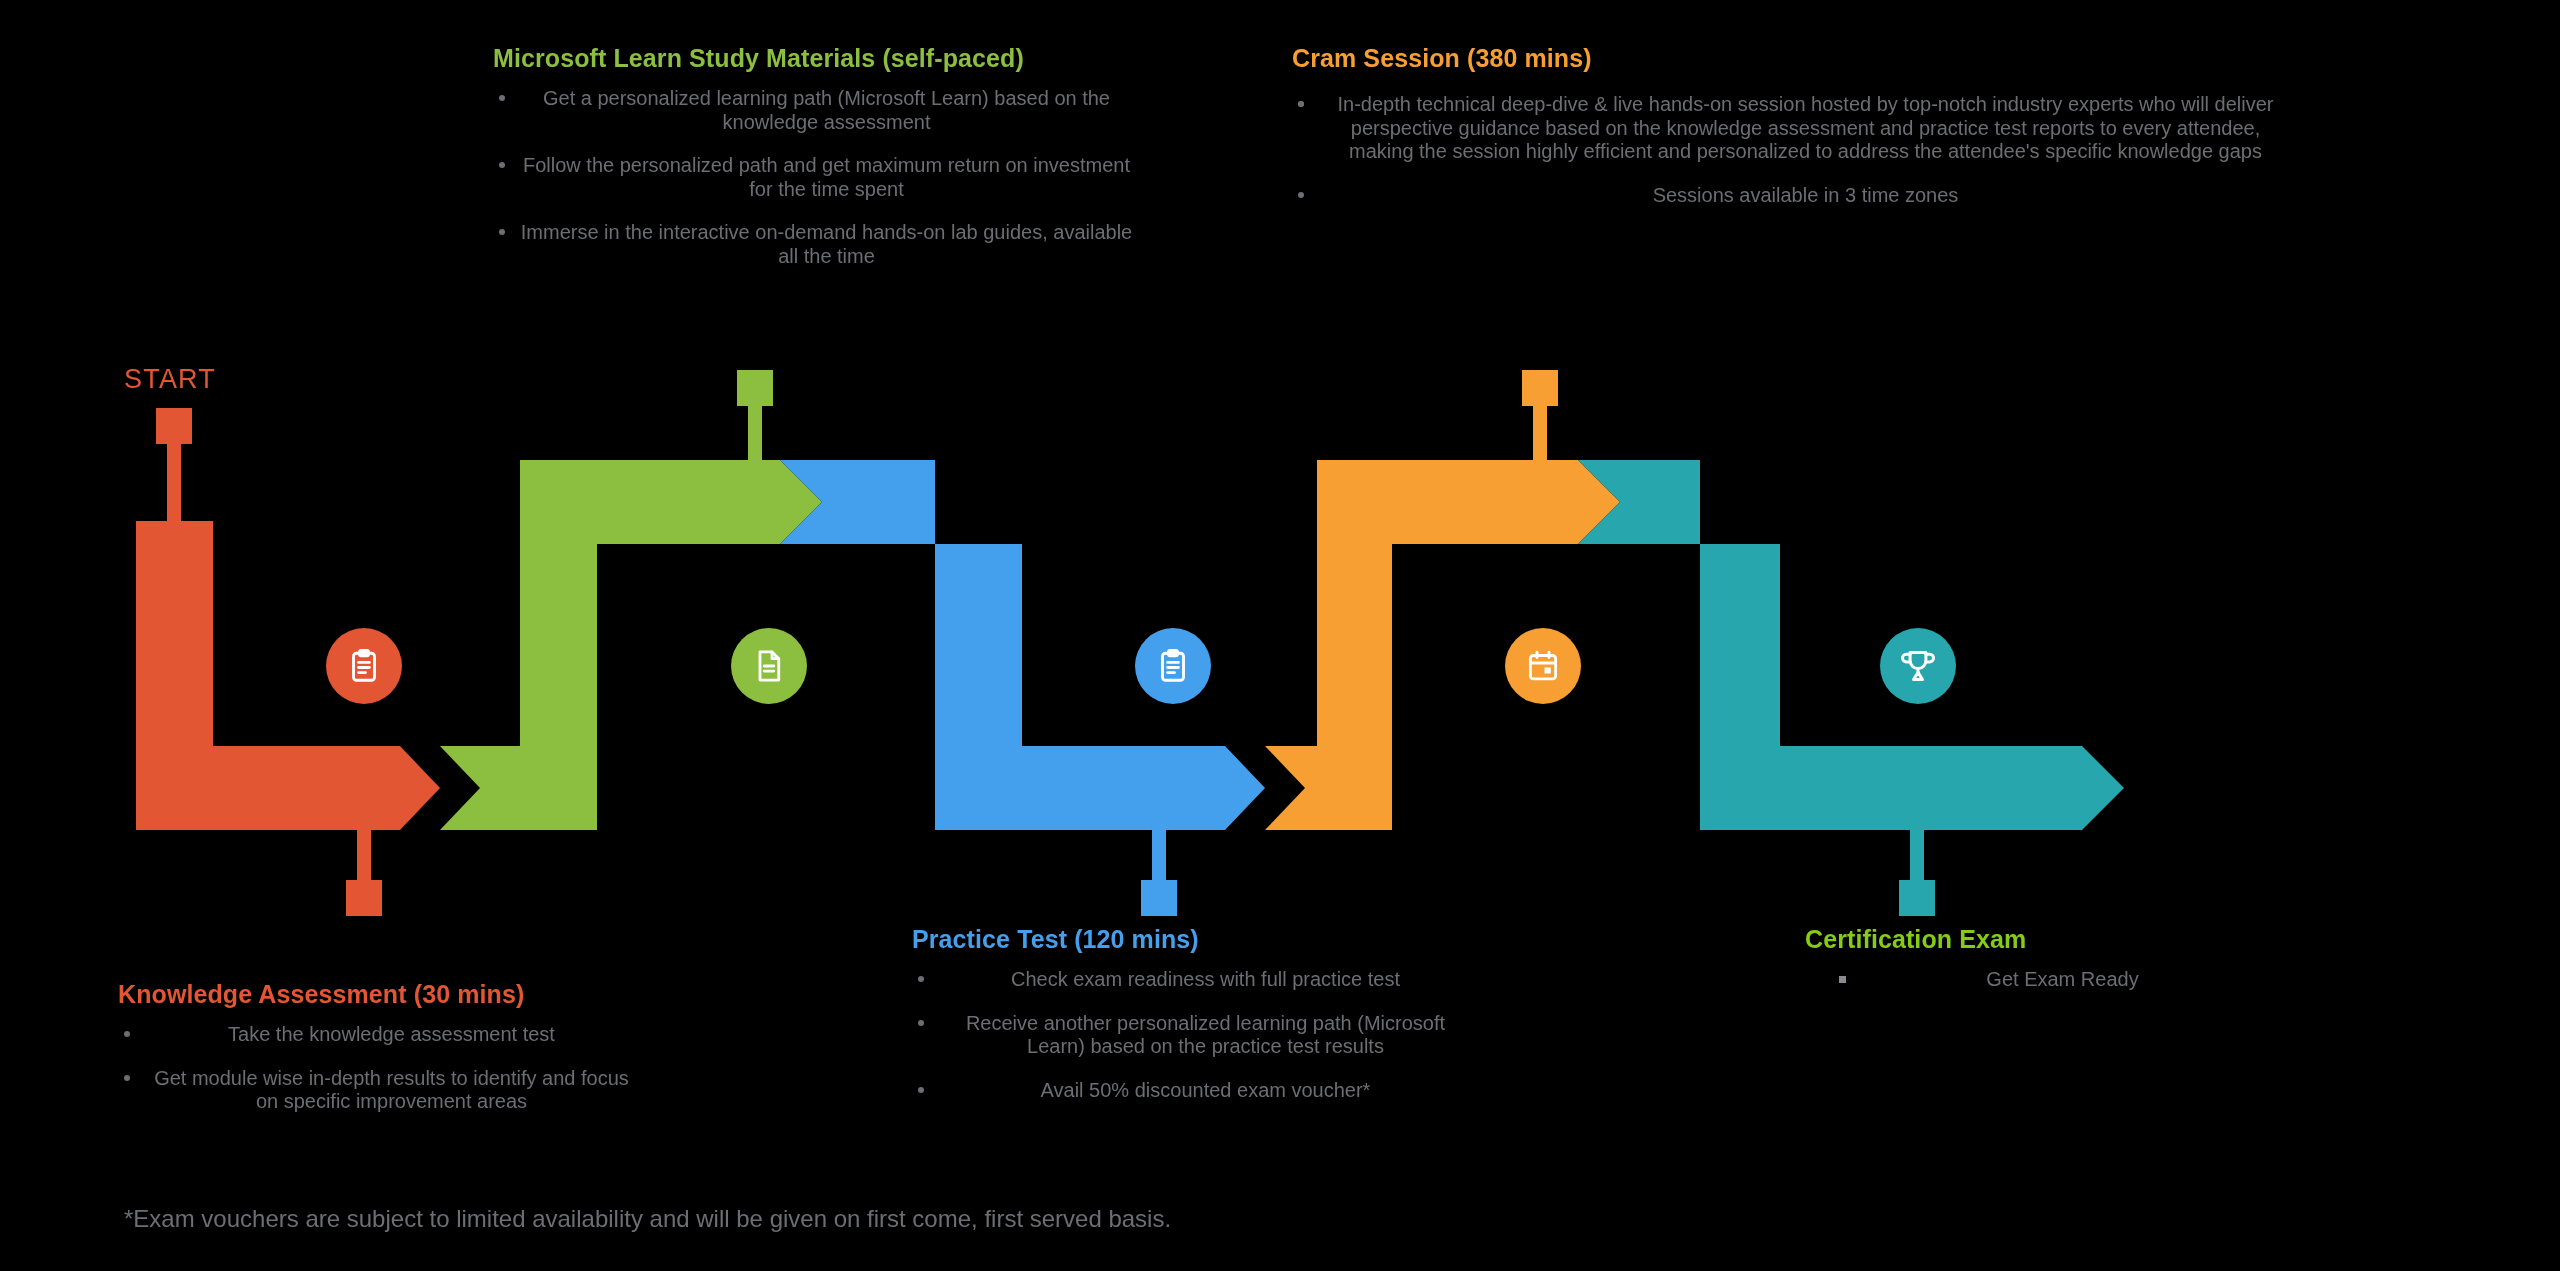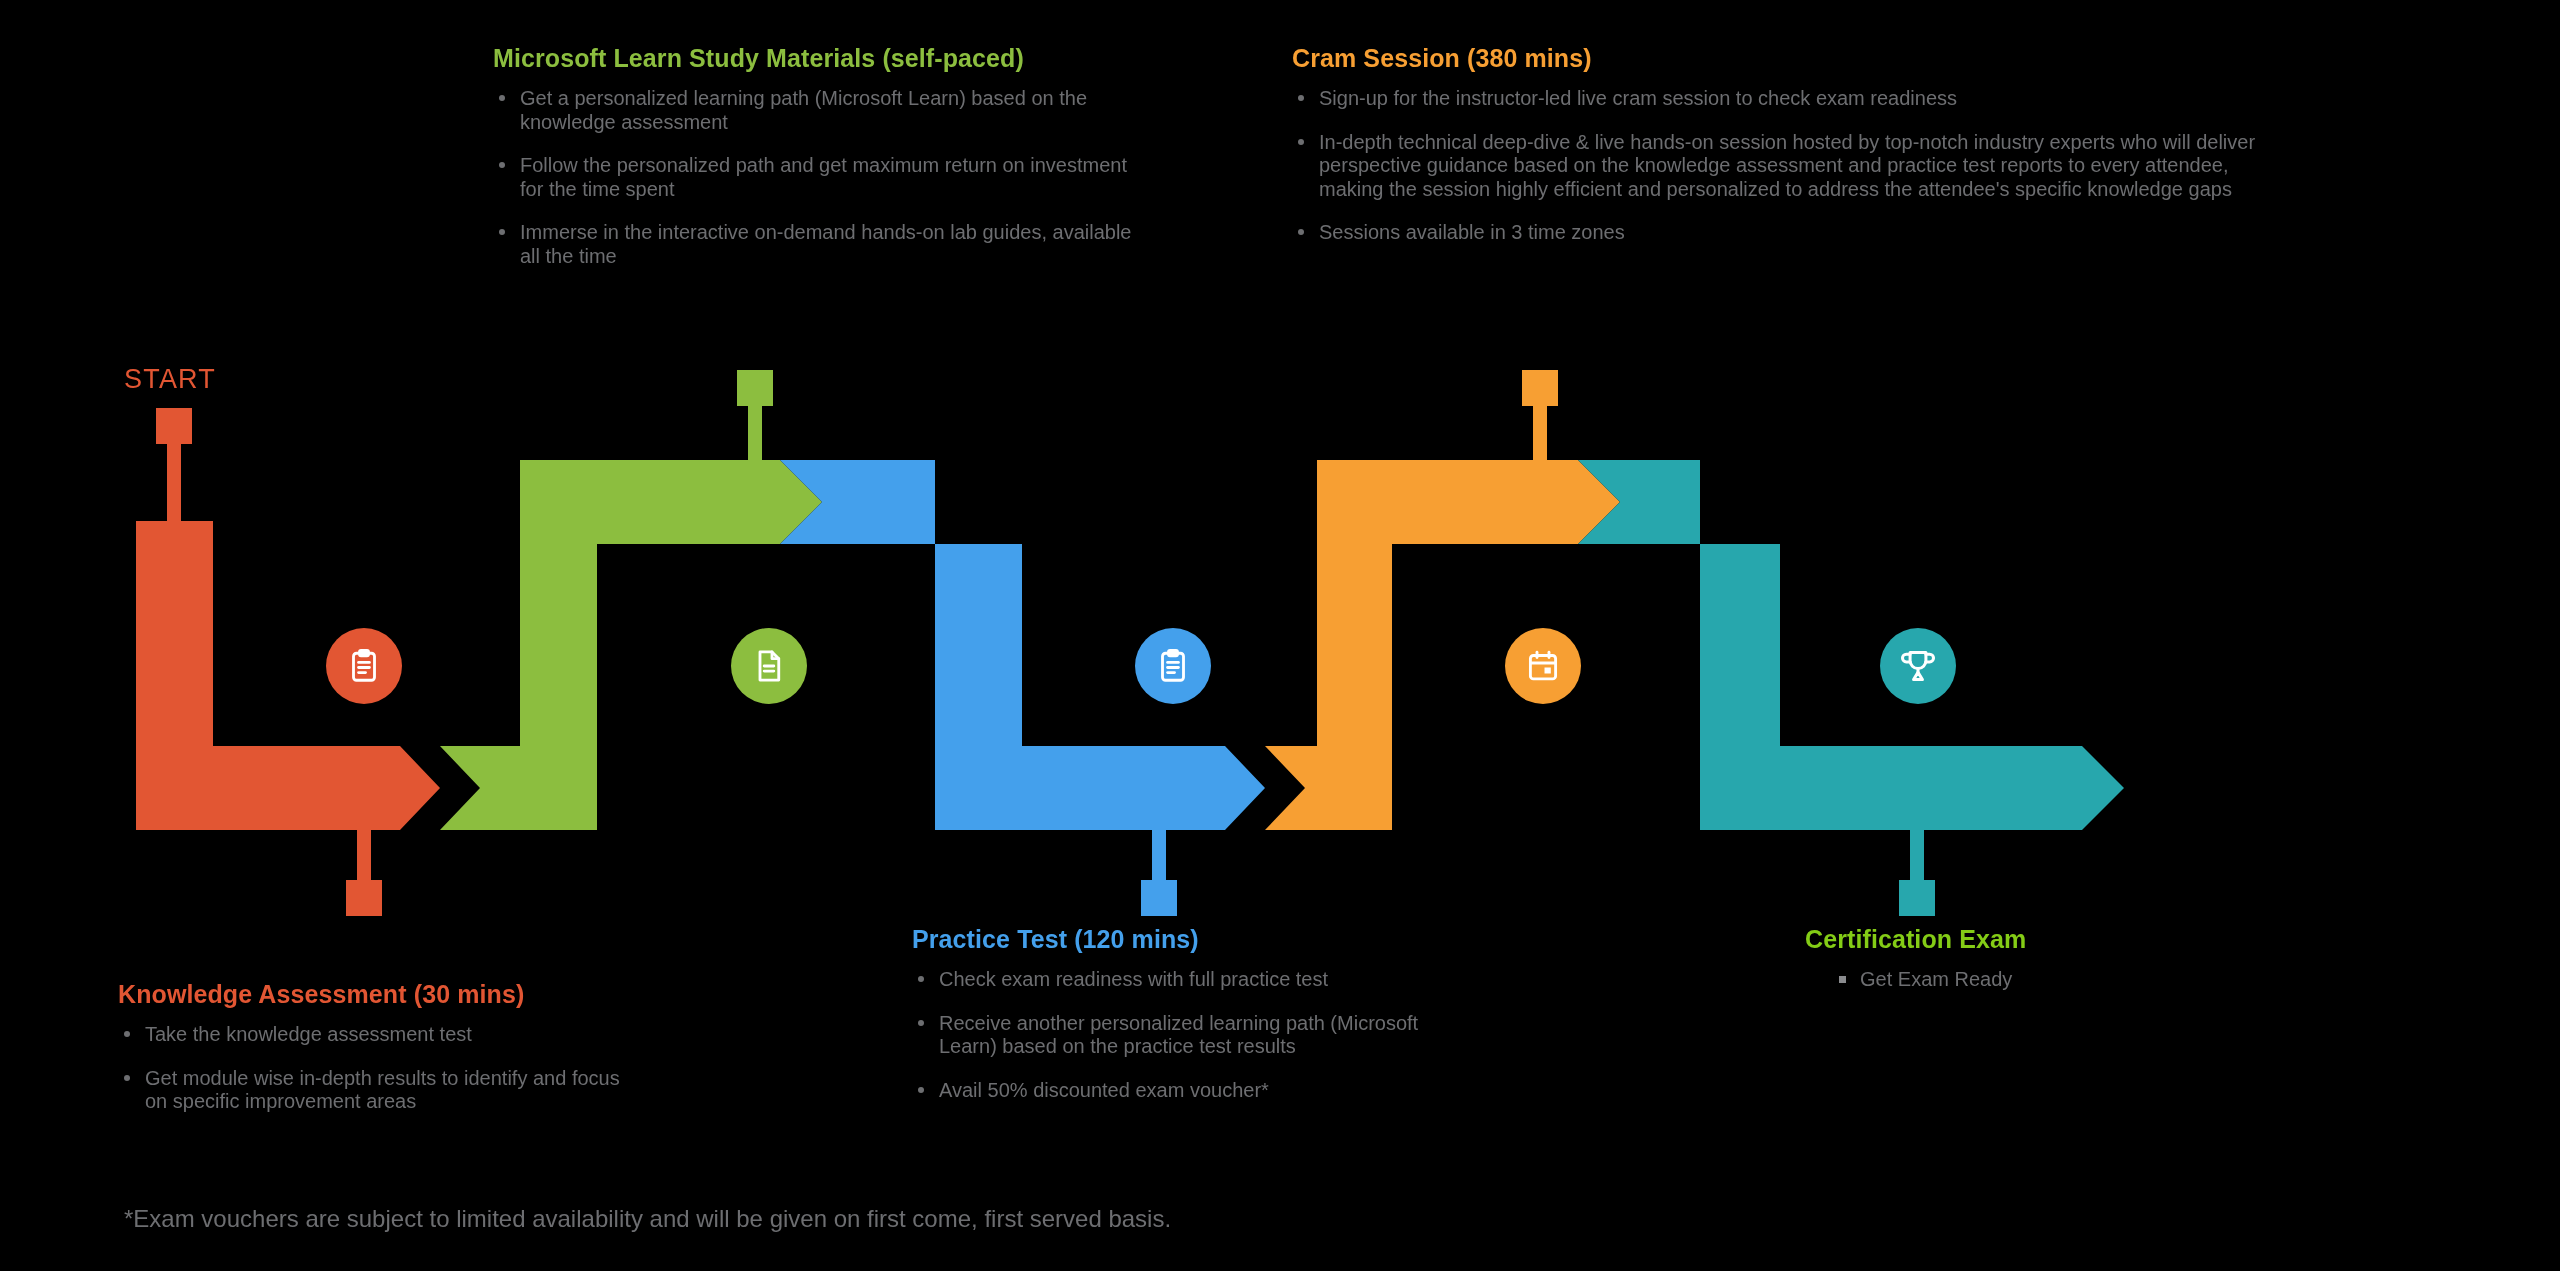--- a/index.html
+++ b/index.html
@@ -59,20 +59,21 @@
     margin: 0;
     padding: 0;
   }
   .bullet-list li {
     position: relative;
     padding-left: 27px;
     margin-bottom: 20px;
     color: #6d6e71;
     font-size: 20px;
     line-height: 1.18;
+    text-align: center;
   }
   .bullet-list li:last-child { margin-bottom: 0; }
   .bullet-list li .bullet-dot {
     position: absolute;
     left: 6px;
     top: 8px;
     width: 6px;
     height: 6px;
     background: #6d6e71;
     border-radius: 50%;
@@ -214,21 +215,20 @@
         <span>Immerse in the interactive on-demand hands-on lab guides, available all the time</span>
       </li>
     </ul>
   </div>
 
   <div class="text-block" style="left:1292px; top:44px; width:1000px;">
     <div class="block-title" style="color:#F79F33;">Cram Session (380 mins)</div>
     <ul class="bullet-list">
       <li>
         <span class="bullet-dot"></span>
-        <span>Sign-up for the instructor-led live cram session to check exam readiness</span>
       </li>
       <li>
         <span class="bullet-dot"></span>
         <span>In-depth technical deep-dive &amp; live hands-on session hosted by top-notch industry experts who will deliver perspective guidance based on the knowledge assessment and practice test reports to every attendee, making the session highly efficient and personalized to address the attendee's specific knowledge gaps</span>
       </li>
       <li>
         <span class="bullet-dot"></span>
         <span>Sessions available in 3 time zones</span>
       </li>
     </ul>

